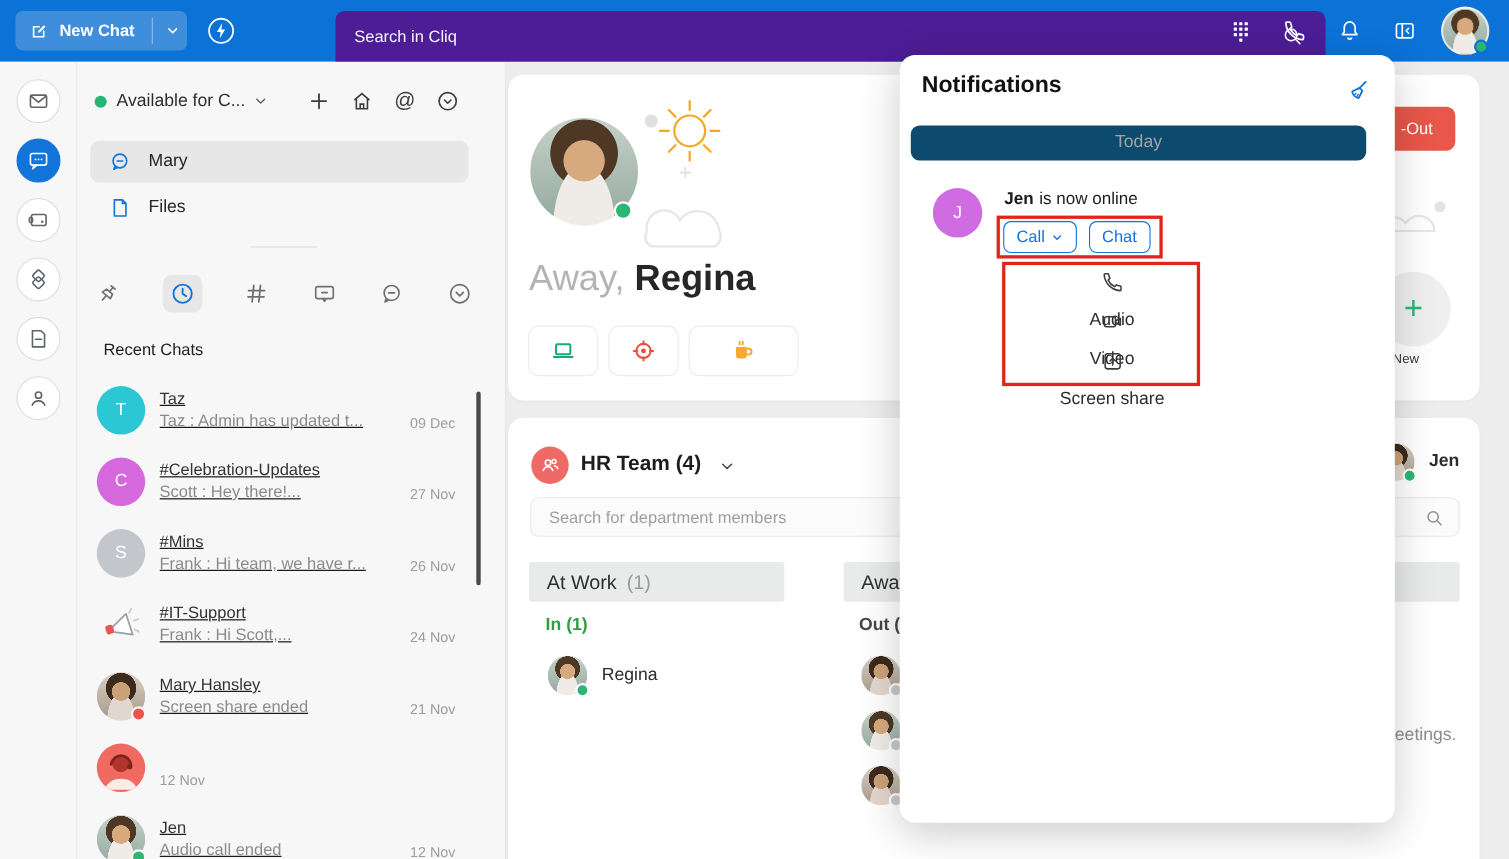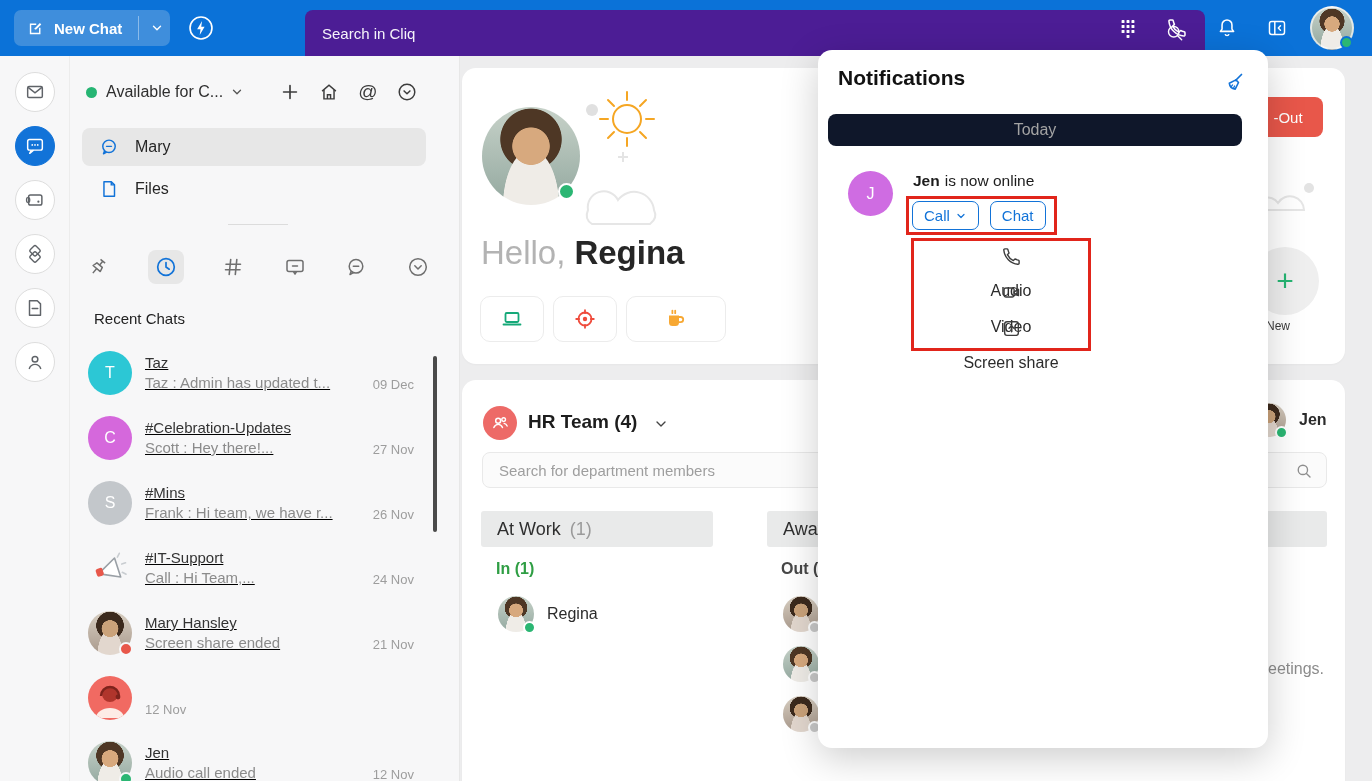--- a/index.html
+++ b/index.html
@@ -123,21 +123,21 @@
   .mav .st { position:absolute; right:-2px; bottom:-2px; width:13px; height:13px; border-radius:50%;
     border:2px solid #fff; }
   .mname { font-size:16px; color:#2b2b2b; }
   .meetings-frag { position:absolute; left:806px; top:280px; font-size:16px; color:#8c8c8c; }
 
   
   .notif { position:absolute; left:818px; top:50px; width:450px; height:698px; background:#fff;
     border-radius:14px; box-shadow:0 10px 38px rgba(0,0,0,.20); z-index:40; }
   .notif-title { position:absolute; left:20px; top:16px; font-size:21px; font-weight:700; color:#121212; }
   .notif-broom { position:absolute; left:404px; top:20px; width:24px; height:24px; color:#1273d8; cursor:pointer; }
-  .notif-pill { position:absolute; left:10px; top:64px; width:414px; height:32px; background:#0f172a;
+  .notif-pill { position:absolute; left:10px; top:64px; width:414px; height:32px; background:#0c4a6e;
     border-radius:8px; text-align:center; line-height:32px; font-size:16px; color:#a3a3a3; }
   .notif-av { position:absolute; left:30px; top:121px; width:45px; height:45px; border-radius:50%;
     background:#cf6ce2; color:#fff; font-size:16px; display:flex; align-items:center; justify-content:center; }
   .notif-msg { position:absolute; left:95px; top:122px; font-size:15.5px; color:#1c1c1c; }
   .notif-msg .actor { font-weight:700; margin-right:5px; }
   .annot { position:absolute; border:3px solid #e1251b; }
   .annot1 { left:88px; top:146px; width:151px; height:39px; }
   .annot2 { left:93px; top:188px; width:180px; height:113px; }
   .actrow { position:absolute; left:94px; top:151px; display:flex; gap:11px; }
   .bluebtn { height:29px; border:1.5px solid #1273d8; border-radius:7px; background:#fff; color:#1273d8;
@@ -161,21 +161,21 @@
     <svg class="abs" style="left:118px;top:14px" width="160" height="150" viewBox="0 0 160 150">
       <circle cx="12" cy="28" r="6" fill="#e0e0e0"></circle>
       <circle cx="47" cy="37" r="14" fill="none" stroke="#f5a623" stroke-width="2"></circle>
       <g stroke="#f5a623" stroke-width="2" stroke-linecap="round">
         <path d="M47 10v8M47 56v8M20 37h8M66 37h8M28 18l6 6M60 50l6 6M66 18l-6 6M34 50l-6 6"></path>
       </g>
       <path d="M43 70v10M38 75h10" stroke="#e4e4e4" stroke-width="2"></path>
       <path d="M8 128 a16 16 0 0 1 30 -10 a20 20 0 0 1 36 10 q4 8 -4 14 h-58 q-8 -5 -4 -14z" fill="#fff" stroke="#e6e6e6" stroke-width="2"></path>
     </svg>
     <div class="greeting">
-      <span class="g1">Hello,</span><span class="g2">Regina</span>
+      <span class="g1">Away,</span><span class="g2">Regina</span>
     </div>
     <div class="hbtnrow">
       <div class="hbtn" style="width:64px">
         <svg class="ic" width="24" height="24" viewBox="0 0 24 24">
           <rect x="5.5" y="6" width="13" height="9" rx="1.2" fill="none" stroke="#16a979" stroke-width="1.8"></rect>
           <path d="M3.5 17.5h17" stroke="#16a979" stroke-width="1.8" stroke-linecap="round"></path>
         </svg>
       </div>
       <div class="hbtn" style="width:64px">
         <svg width="24" height="24" viewBox="0 0 24 24">
@@ -439,21 +439,21 @@
           <svg width="44" height="44" viewBox="0 0 44 44">
             <g transform="rotate(-18 22 24)">
               <path d="M14 22l16-8v20l-16-8z" fill="#fff" stroke="#9aa0a6" stroke-width="1.6" stroke-linejoin="round"></path>
               <rect x="8" y="19" width="7" height="8" rx="2" fill="#e8574a"></rect>
               <path d="M33 14l3-3M35 22h4M33 30l3 3" stroke="#c9cdd1" stroke-width="1.6" stroke-linecap="round"></path>
             </g>
           </svg>
         </div>
         <div class="ctexts">
           <div class="cname">#IT-Support</div>
-          <div class="cprev">Call : Hi Team,...</div>
+          <div class="cprev">Frank : Hi Scott,...</div>
         </div>
         <div class="cdate">24 Nov</div>
       </div>
       <div class="chatrow">
         <div class="cav photo warm">
           <span class="st red"></span>
         </div>
         <div class="ctexts">
           <div class="cname">Mary Hansley</div>
           <div class="cprev">Screen share ended</div>

